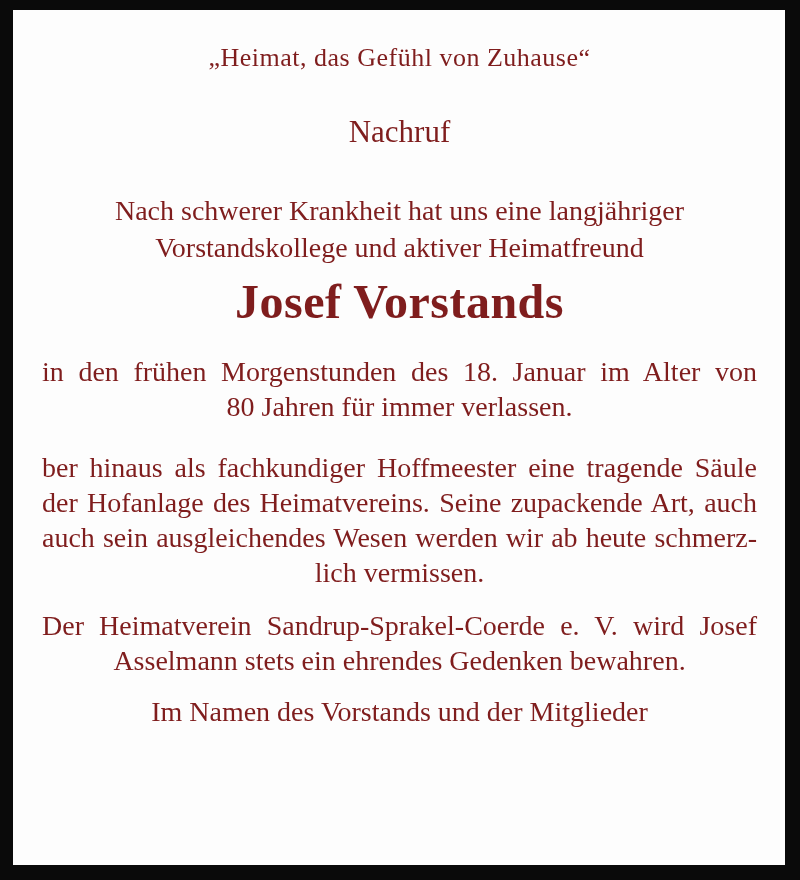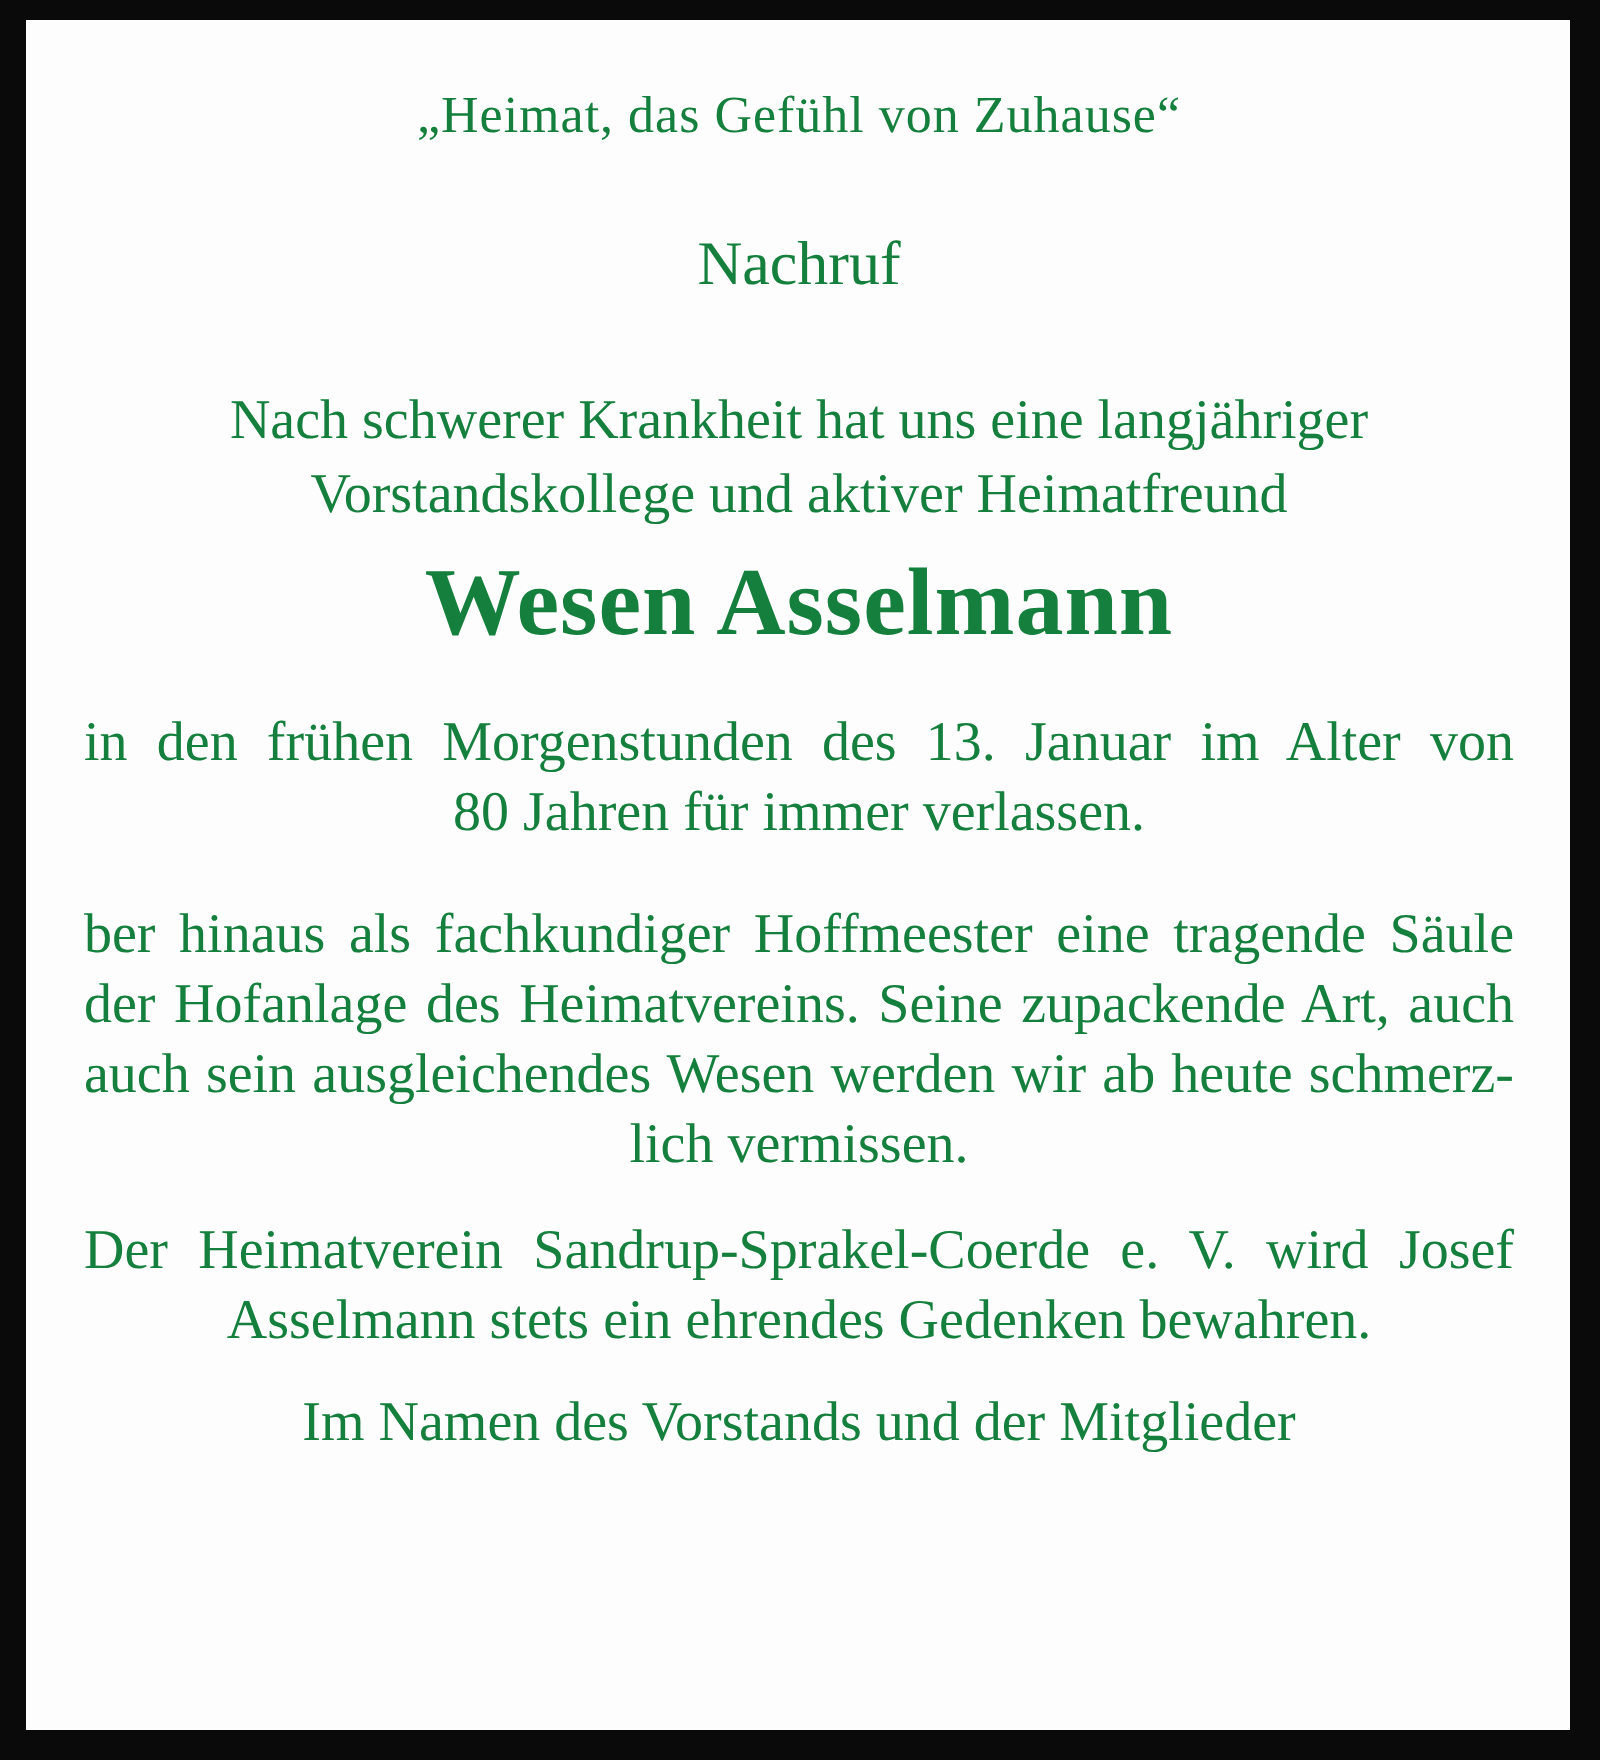--- a/index.html
+++ b/index.html
@@ -12,21 +12,21 @@
     background: #0a0a0a;
     overflow: hidden;
     font-family: "Liberation Serif", "DejaVu Serif", serif;
   }
   .paper {
     box-sizing: border-box;
     margin: 10px 15px 15px 13px;
     width: 772px;
     height: 855px;
     background: #fdfdfd;
-    color: #15803d;
+    color: #7f1d1d;
     padding: 32px 28px 0 29px;
   }
   .quote {
     font-size: 26px;
     line-height: 32px;
     text-align: center;
     letter-spacing: 0.5px;
   }
   .title {
     margin-top: 40px;
@@ -100,24 +100,24 @@
 
   <div class="quote">„Heimat, das Gefühl von Zuhause“</div>
 
   <div class="title">Nachruf</div>
 
   <div class="intro">
     <div class="intro-line">Nach schwerer Krankheit hat uns eine langjähriger</div>
     <div class="intro-line">Vorstandskollege und aktiver Heimatfreund</div>
   </div>
 
-  <div class="name">Wesen Asselmann</div>
+  <div class="name">Josef Vorstands</div>
 
   <div class="para p1">
-    <div class="tline jline">in den frühen Morgenstunden des 13. Januar im Alter von</div>
+    <div class="tline jline">in den frühen Morgenstunden des 18. Januar im Alter von</div>
     <div class="tline lline">80 Jahren für immer verlassen.</div>
   </div>
 
   <div class="para p2">
     <div class="tline jline">ber hinaus als fachkundiger Hoffmeester eine tragende Säule</div>
     <div class="tline jline">der Hofanlage des Heimatvereins. Seine zupackende Art, auch</div>
     <div class="tline jline">auch sein ausgleichendes Wesen werden wir ab heute schmerz-</div>
     <div class="tline lline">lich vermissen.</div>
   </div>
 

